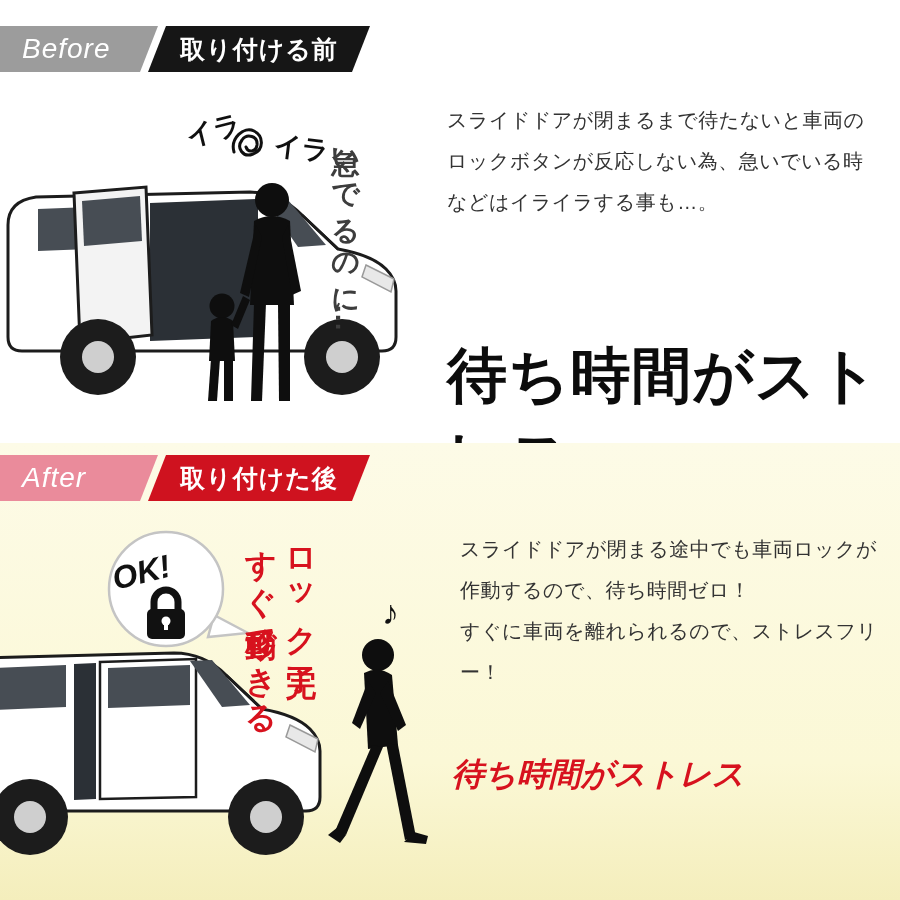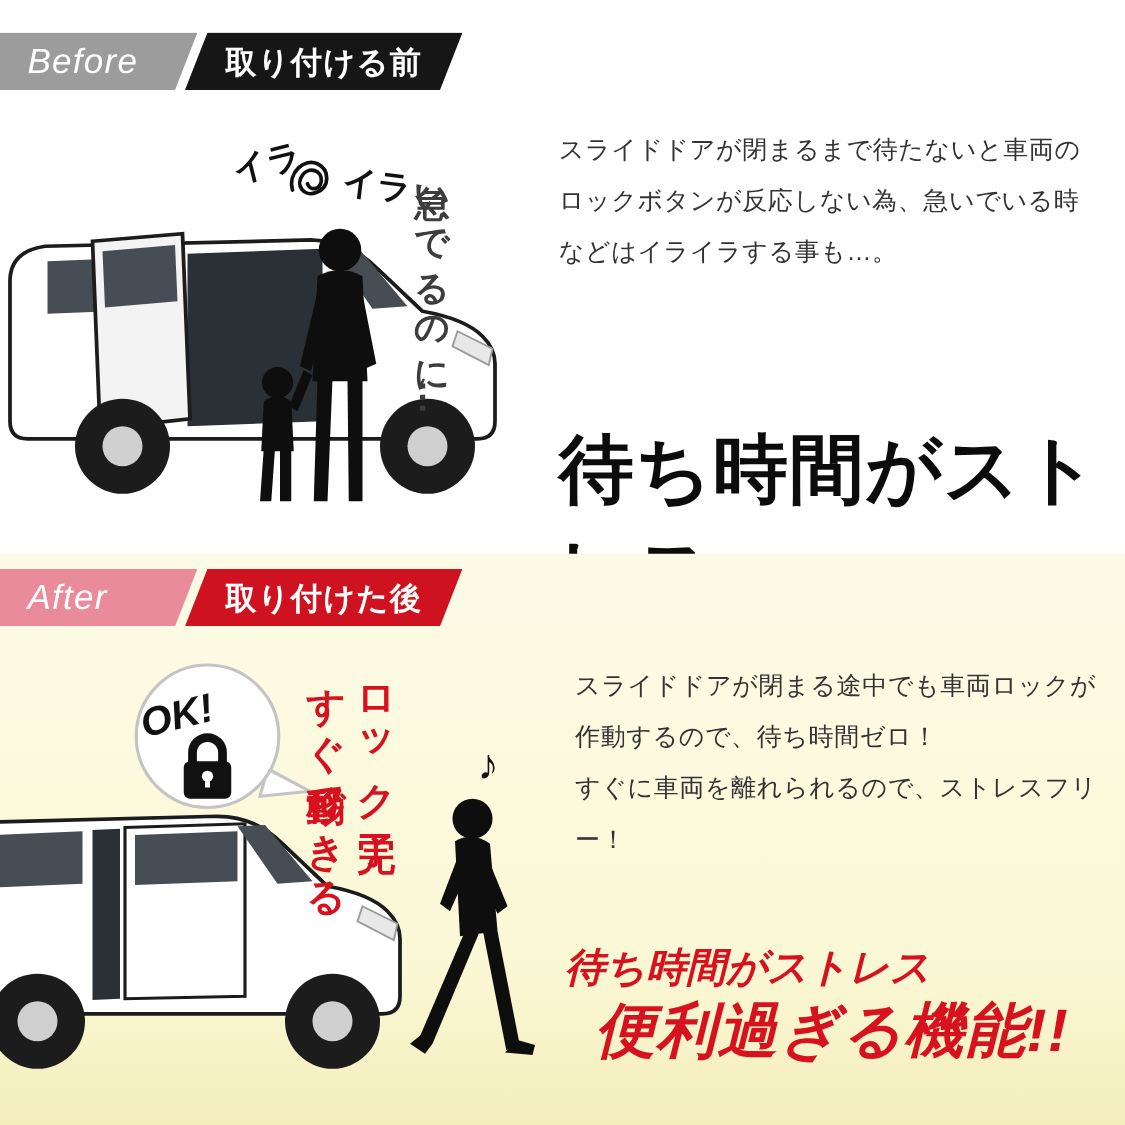--- a/index.html
+++ b/index.html
@@ -174,16 +174,15 @@
       </g>
     </svg>
 
     <div class="lock-note">ロック完了
 すぐ移動できる</div>
     <span class="music-note">♪</span>
 
     <p class="para para-after">スライドドアが閉まる途中でも車両ロックが作動するので、待ち時間ゼロ！
 すぐに車両を離れられるので、ストレスフリー！</p>
     <div class="catch-small-after">待ち時間がストレス</div>
-    <div class="catch-big-after">便利過ぎる機能!!</div>
   </section>
 
 </div>
 
 </body></html>

